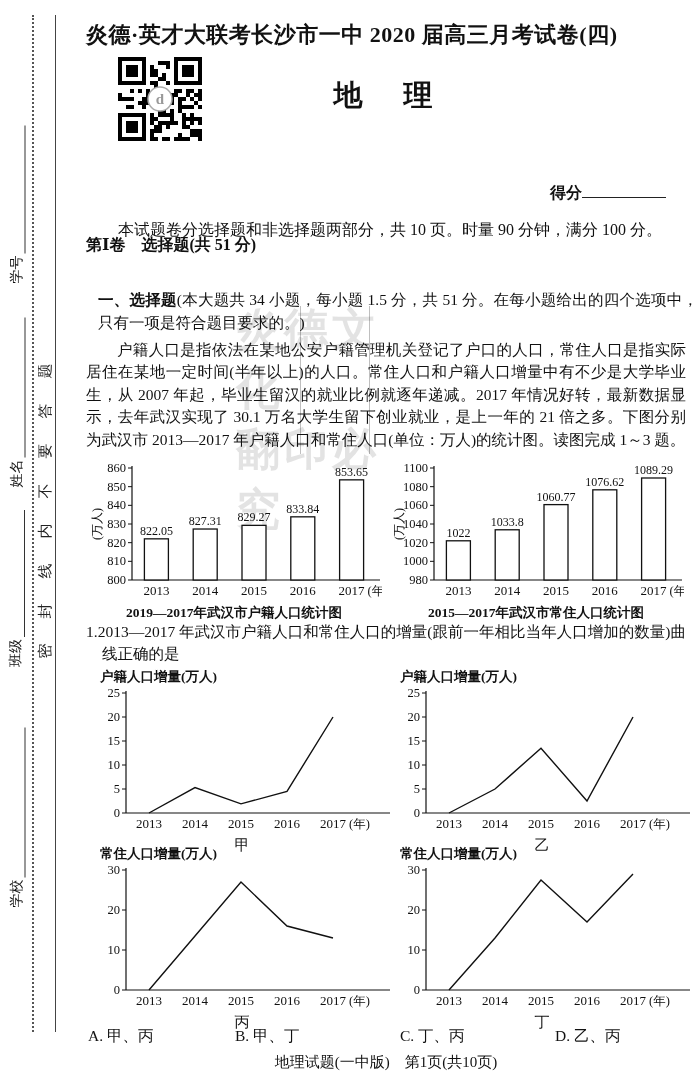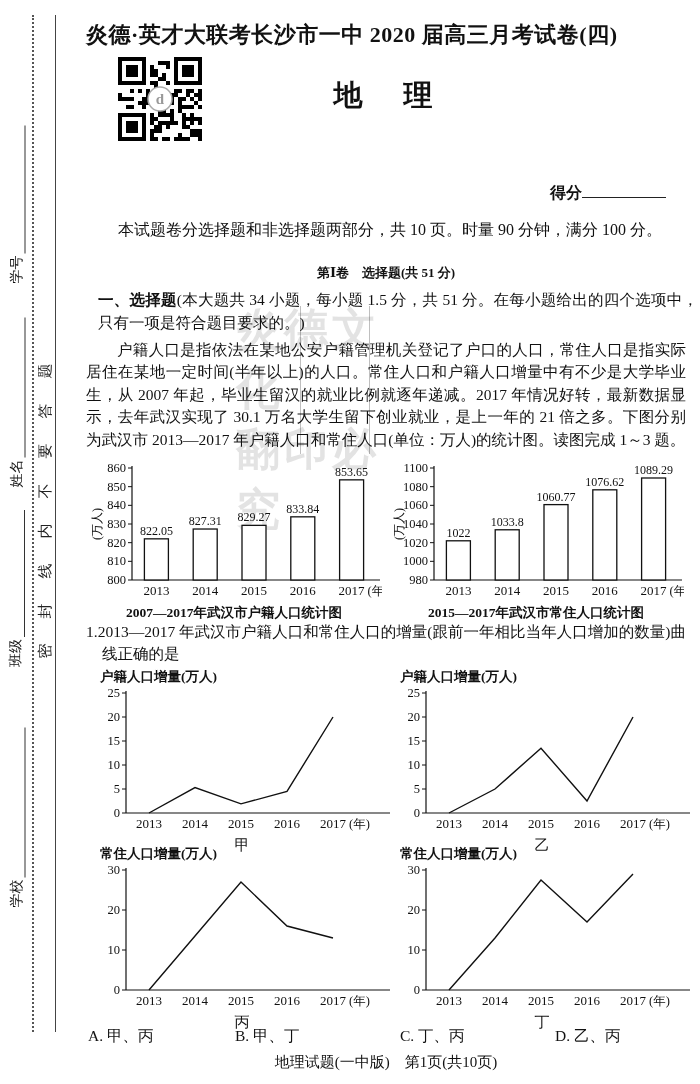--- a/index.html
+++ b/index.html
@@ -28,22 +28,22 @@
   .exam-title{position:absolute;top:20px;left:0;width:100%;text-align:left;
               font-size:22px;font-weight:bold;white-space:nowrap;letter-spacing:.5px;}
   .qr{position:absolute;left:32px;top:57px;width:84px;height:84px;}
   .subject{position:absolute;top:76px;left:0;width:100%;text-align:center;
            font-size:29px;font-weight:bold;letter-spacing:6px;}
   .subtitle{position:absolute;top:140px;left:0;width:100%;text-align:center;
             font-size:15px;font-weight:bold;}
   .score{position:absolute;top:182px;right:20px;font-size:16px;font-weight:bold;}
   .score .blank{display:inline-block;width:84px;border-bottom:1.5px solid #222;height:15px;}
   .note{position:absolute;top:220px;left:0;width:100%;font-size:16px;text-indent:2em;}
-  .part-title{position:absolute;top:264px;left:0;width:100%;text-align:center;
-              font-size:13px;font-weight:bold;}
+  .part-title{position:absolute;top:235px;left:0;width:100%;text-align:left;
+              font-size:16px;font-weight:bold;}
   .section{position:absolute;top:288px;left:0;width:100%;font-size:15.5px;line-height:23px;
            text-align:justify;margin-left:12px;}
   .section .lead{font-weight:bold;}
   .passage{position:absolute;top:339px;left:0;width:100%;font-size:15.5px;line-height:22.4px;
            text-indent:2em;text-align:justify;}
   .chart-cell{position:absolute;width:300px;}
   .c-bar1{left:0;top:452px;}  .c-bar2{left:302px;top:452px;}
   .bar-caption{width:296px;text-align:center;font-size:13.5px;font-weight:bold;margin-top:-2px;}
   .q1{position:absolute;top:621px;left:0;width:100%;font-size:15.5px;line-height:21.5px;
       padding-left:16px;text-indent:-16px;box-sizing:border-box;text-align:justify;}
@@ -261,21 +261,21 @@
           <text x="168" y="69.36266666666671" font-size="12" fill="#111" text-anchor="middle">829.27</text>
           <text x="168" y="143" font-size="13" fill="#111" text-anchor="middle">2015</text>
           <rect x="204.8" y="64.83199999999994" width="24" height="63.16800000000006" fill="#fff" stroke="#111" stroke-width="1.3"></rect>
           <text x="216.8" y="60.83199999999994" font-size="12" fill="#111" text-anchor="middle">833.84</text>
           <text x="216.8" y="143" font-size="13" fill="#111" text-anchor="middle">2016</text>
           <rect x="253.60000000000002" y="27.85333333333337" width="24" height="100.14666666666663" fill="#fff" stroke="#111" stroke-width="1.3"></rect>
           <text x="265.6" y="23.85333333333337" font-size="12" fill="#111" text-anchor="middle">853.65</text>
           <text x="265.6" y="143" font-size="13" fill="#111" text-anchor="middle">2017</text>
           <text x="281.6" y="143" font-size="12.5" fill="#111" text-anchor="start">(年)</text>
         </svg>
-      <div class="bar-caption">2007—2017年武汉市户籍人口统计图</div>
+      <div class="bar-caption">2019—2017年武汉市户籍人口统计图</div>
     </div>
     <div class="chart-cell c-bar2">
       <svg width="296" height="150">
           <line x1="46" y1="14" x2="46" y2="128" stroke="#111" stroke-width="1.2"></line>
           <line x1="46" y1="128" x2="294" y2="128" stroke="#111" stroke-width="1.2"></line>
           <line x1="42" y1="128" x2="46" y2="128" stroke="#111" stroke-width="1"></line>
           <text x="40" y="132" font-size="12.5" fill="#111" text-anchor="end">980</text>
           <line x1="42" y1="109.33333333333334" x2="46" y2="109.33333333333334" stroke="#111" stroke-width="1"></line>
           <text x="40" y="113.33333333333334" font-size="12.5" fill="#111" text-anchor="end">1000</text>
           <line x1="42" y1="90.66666666666667" x2="46" y2="90.66666666666667" stroke="#111" stroke-width="1"></line>

